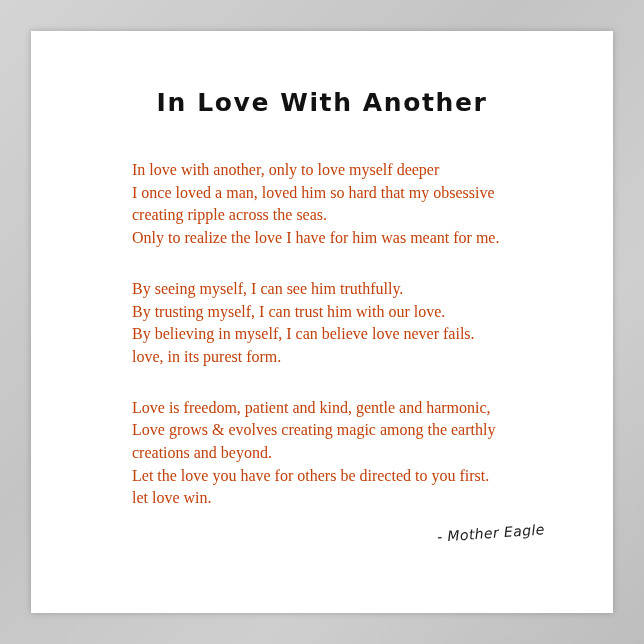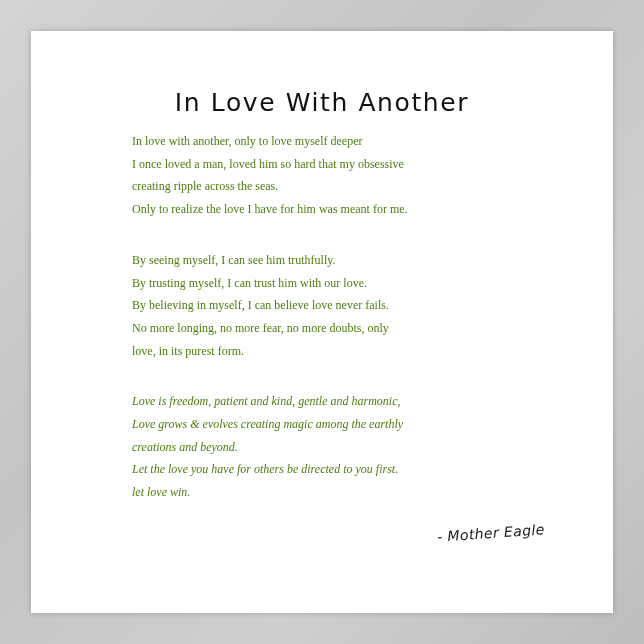--- a/index.html
+++ b/index.html
@@ -33,42 +33,41 @@
     box-sizing: border-box;
     overflow: hidden;
   }
   #poem-title {
     position: absolute;
     left: 0;
     right: 0;
     top: 57px;
     text-align: center;
     font-family: "DejaVu Sans", sans-serif;
-    font-weight: normal;
+    font-weight: bold;
     font-size: 25px;
     letter-spacing: 1.6px;
     color: #121212;
     white-space: nowrap;
   }
   #poem-body {
     position: absolute;
     left: 101px;
-    top: 99px;
+    top: 128px;
     width: 420px;
-    color: #4d7c0f;
+    color: #c2410c;
     font-family: "Liberation Serif", serif;
-    font-size: 12px;
+    font-size: 16px;
     line-height: 22.7px;
   }
   .stanza {
     margin: 0 0 28px 0;
   }
   .stanza:last-of-type {
     margin-bottom: 0;
-    font-style: italic;
   }
   .line {
     display: block;
     white-space: normal;
   }
   #poem-signature {
     position: absolute;
     right: 68px;
     top: 494px;
     font-family: "DejaVu Sans", sans-serif;
@@ -94,21 +93,20 @@
         <span class="line">In love with another, only to love myself deeper</span>
         <span class="line">I once loved a man, loved him so hard that my obsessive</span>
         <span class="line">creating ripple across the seas.</span>
         <span class="line">Only to realize the love I have for him was meant for me.</span>
       </p>
 
       <p class="stanza">
         <span class="line">By seeing myself, I can see him truthfully.</span>
         <span class="line">By trusting myself, I can trust him with our love.</span>
         <span class="line">By believing in myself, I can believe love never fails.</span>
-        <span class="line">No more longing, no more fear, no more doubts, only</span>
         <span class="line">love, in its purest form.</span>
       </p>
 
       <p class="stanza">
         <span class="line">Love is freedom, patient and kind, gentle and harmonic,</span>
         <span class="line">Love grows &amp; evolves creating magic among the earthly</span>
         <span class="line">creations and beyond.</span>
         <span class="line">Let the love you have for others be directed to you first.</span>
         <span class="line">let love win.</span>
       </p>

